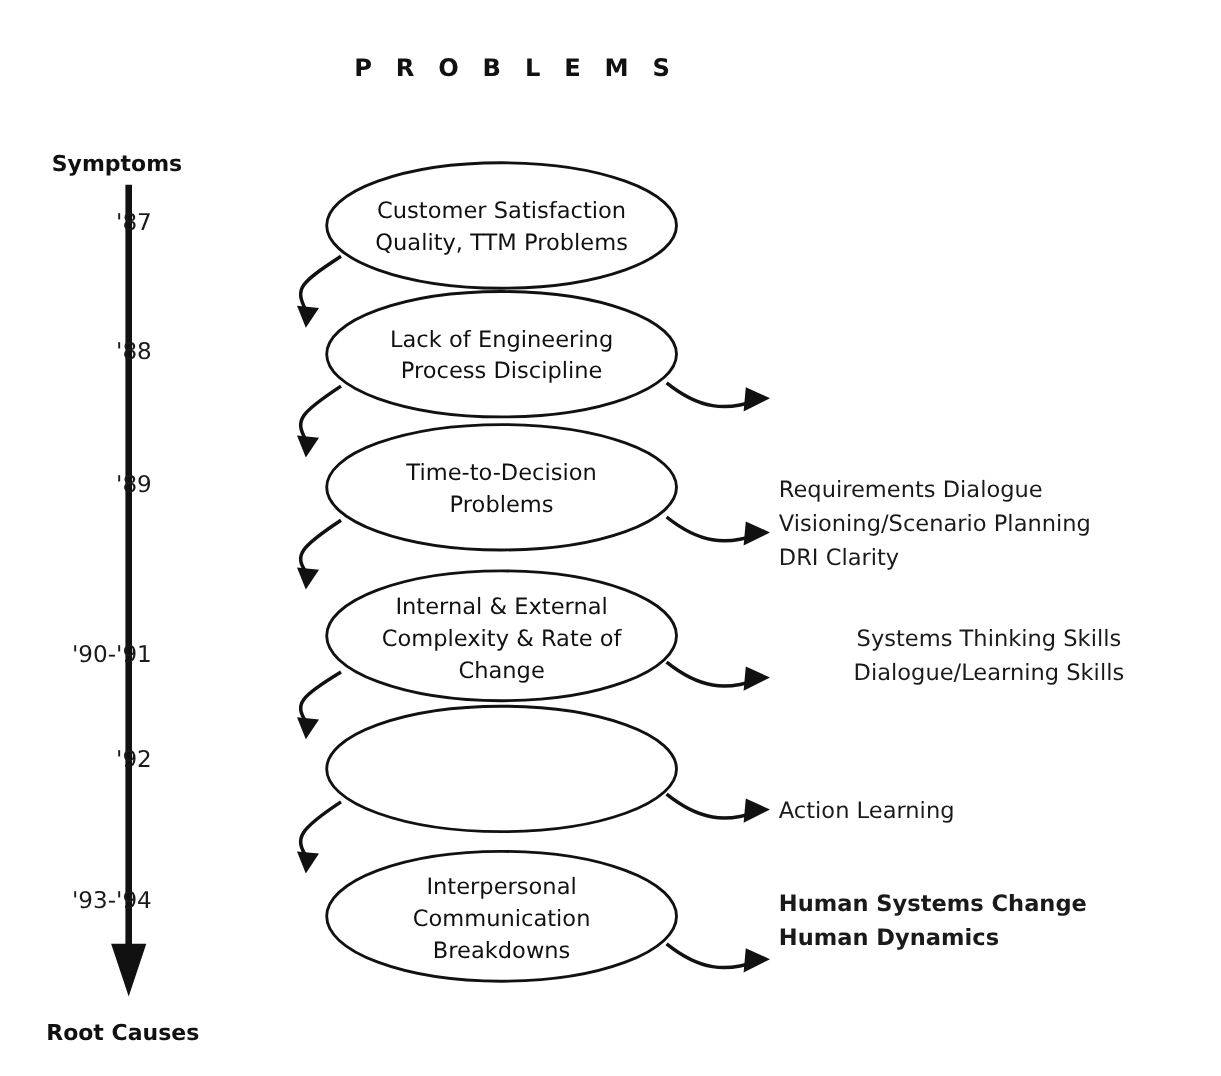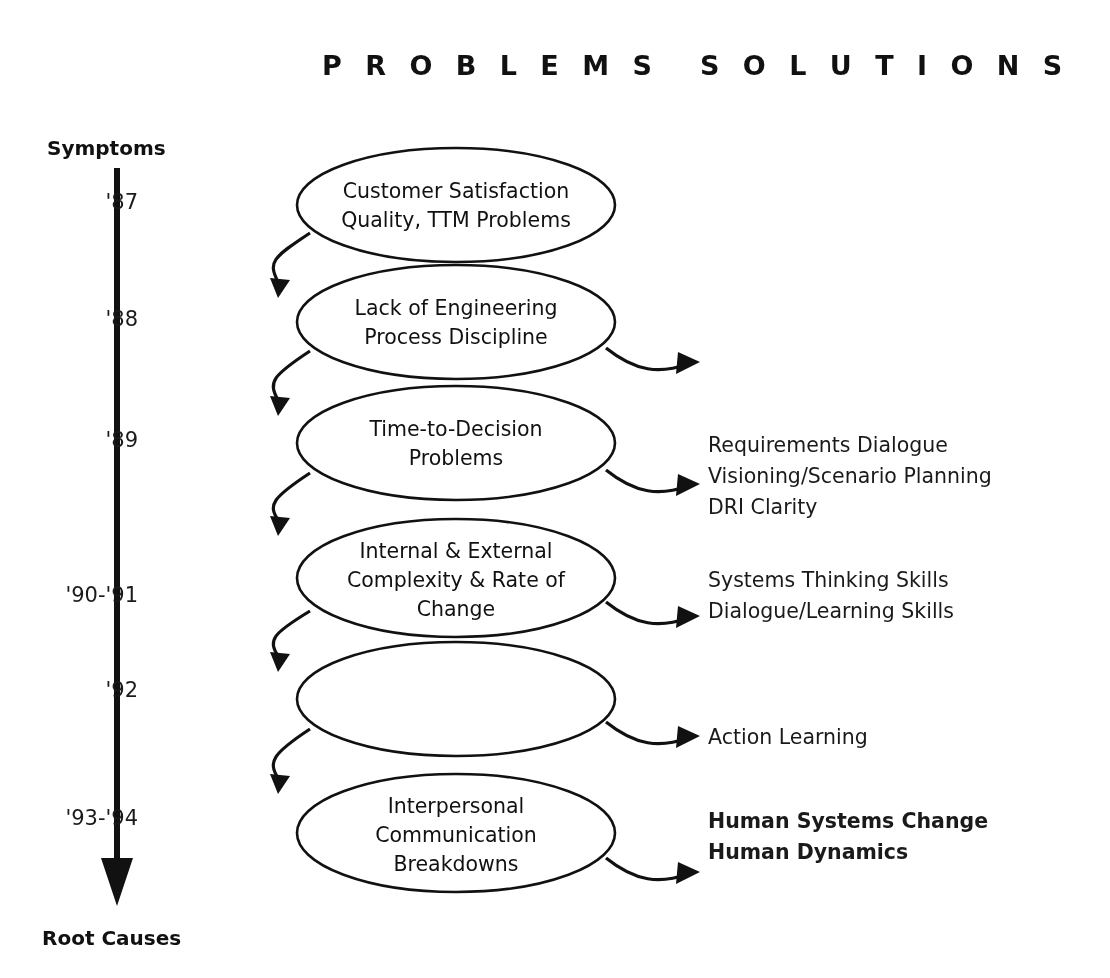--- a/index.html
+++ b/index.html
@@ -13,21 +13,21 @@
   #page {
     position: relative;
     width: 1110px;
     height: 978px;
     background: #ffffff;
     overflow: hidden;
   }
   .hdr {
     position: absolute;
     font-family: "DejaVu Sans", sans-serif;
-    font-size: 27px;
+    font-size: 22px;
     font-weight: 700;
     letter-spacing: 7px;
     color: #111111;
     white-space: nowrap;
   }
   #hdr-problems { left: 322px; top: 50px; }
   #hdr-solutions { left: 700px; top: 50px; }
 
   .axis-label {
     position: absolute;
@@ -77,21 +77,20 @@
     width: 1110px;
     height: 978px;
   }
 </style>
 </head>
 <body>
 
 <div id="page">
 
   <div class="hdr" id="hdr-problems">P R O B L E M S</div>
-  <div class="hdr" id="hdr-solutions">S O L U T I O N S</div>
 
   <div class="axis-label" id="lbl-symptoms">Symptoms</div>
   <div class="axis-label" id="lbl-rootcauses">Root Causes</div>
 
   <svg class="layer" viewBox="0 0 1110 978">
 
     <g>
       <line x1="117" y1="168" x2="117" y2="862" stroke="#111111" stroke-width="6"></line>
       <polygon points="101,858 133,858 117,906" fill="#111111"></polygon>
     </g>
@@ -152,19 +151,19 @@
   <div class="ellipse-text" style="left:306px; top:534px; width:300px; height:92px;">Internal &amp; External
 Complexity &amp; Rate of
 Change</div>
   <div class="ellipse-text" style="left:306px; top:789px; width:300px; height:92px;">Interpersonal
 Communication
 Breakdowns</div>
 
   <div class="solution" style="left:708px; top:430px; width:382px;">Requirements Dialogue
 Visioning/Scenario Planning
 DRI Clarity</div>
-  <div class="solution" style="left:708px; top:565px; width:382px;">Systems Thinking Skills
+  <div class="solution" style="left:708px; top:565px; width:382px;text-align:center;">Systems Thinking Skills
 Dialogue/Learning Skills</div>
   <div class="solution" style="left:708px; top:722px; width:382px;">Action Learning</div>
   <div class="solution" style="left:708px; top:806px; width:382px;font-weight:bold;">Human Systems Change
 Human Dynamics</div>
 
 </div>
 
 </body></html>

